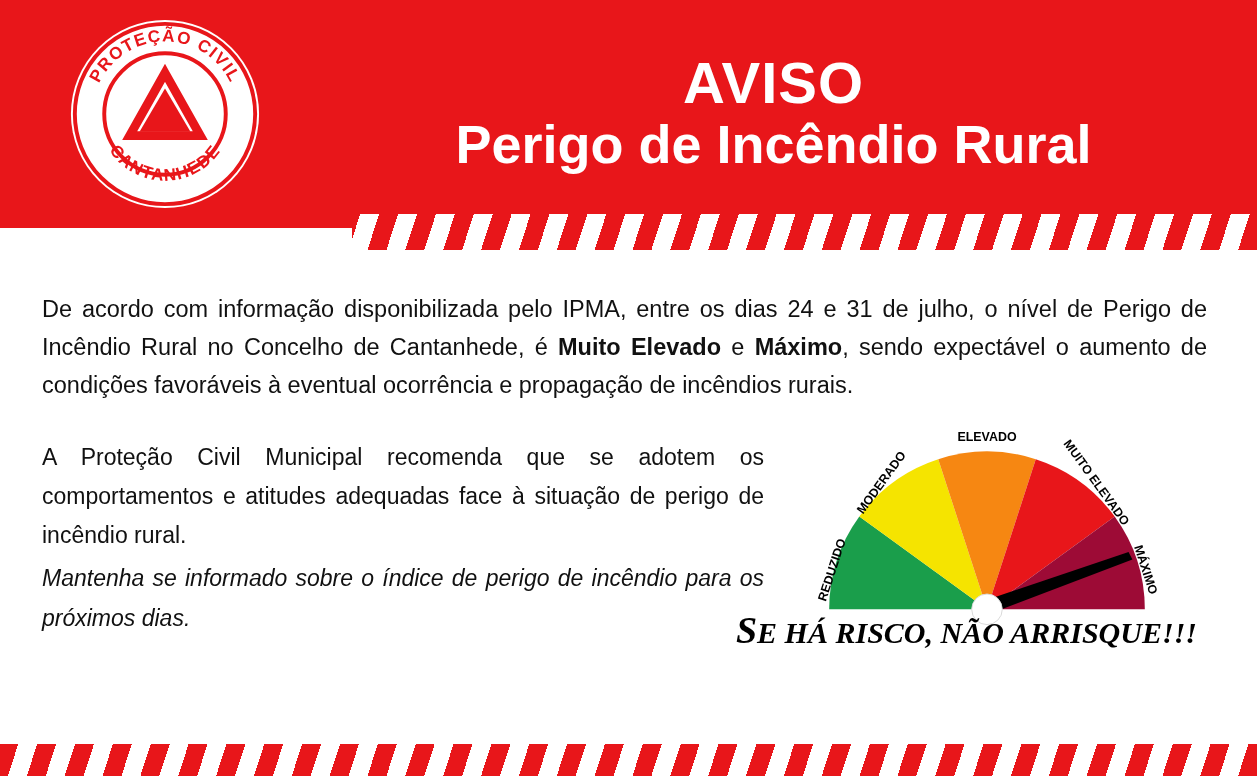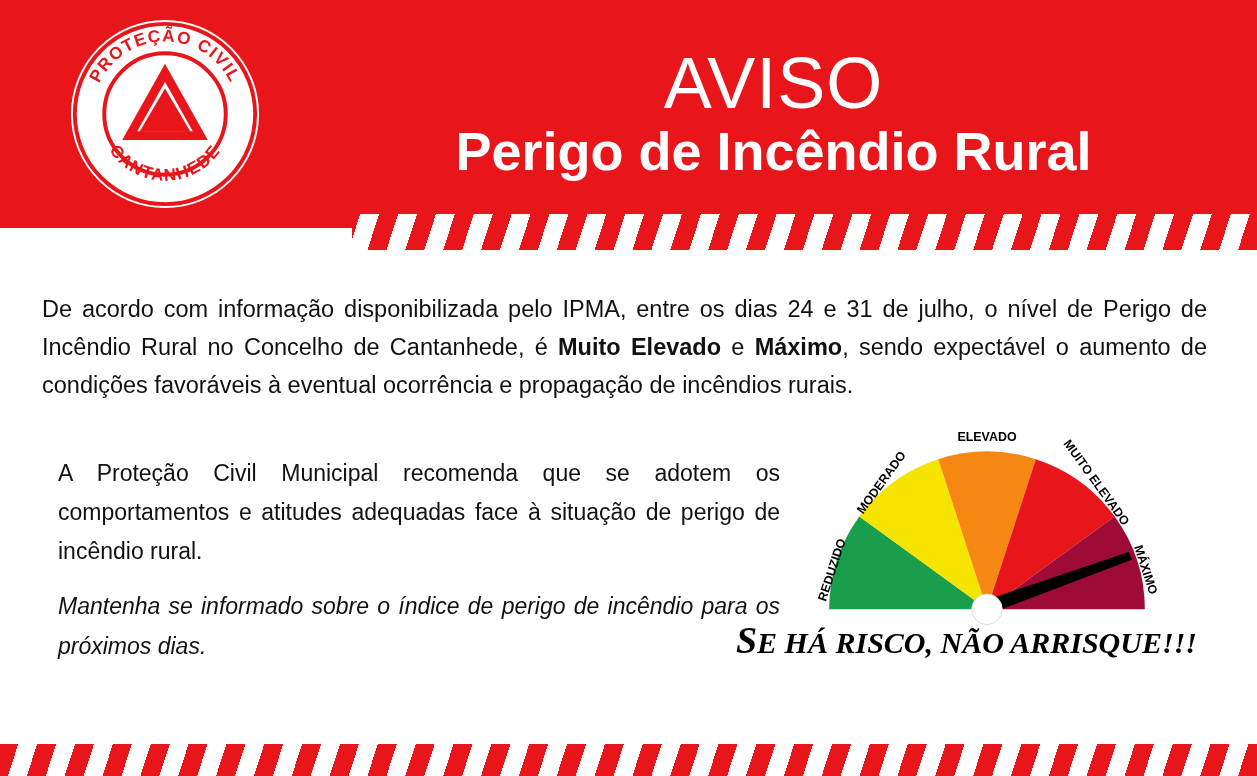--- a/index.html
+++ b/index.html
@@ -41,22 +41,22 @@
     position: relative;
   }
 
   .header-titles {
     flex: 1 1 auto;
     text-align: center;
     padding-right: 40px;
     color: #ffffff;
   }
   .title-main {
-    font-size: 72px;
-    font-weight: normal;
+    font-size: 58px;
+    font-weight: bold;
     line-height: 0.98;
     letter-spacing: 1px;
     margin: 0 0 4px 0;
     text-shadow: 0 0 1px rgba(0,0,0,0.08);
   }
   .title-sub {
     font-size: 54px;
     font-weight: bold;
     line-height: 1.05;
     margin: 0;
@@ -113,21 +113,21 @@
   }
   .left-col {
     width: 740px;
     flex: 0 0 740px;
   }
   .para-2, .para-3 {
     font-size: 23px;
     line-height: 1.70;
     color: #111111;
     text-align: justify;
-    margin: 16px;
+    margin: 0;
     width: 722px;
   }
   .para-3 { margin-top: 4px; font-style: italic; }
 
   .right-col {
     flex: 1 1 auto;
     position: relative;
     height: 270px;
     margin-top: -28px;
   }
@@ -138,21 +138,21 @@
     left: 10px;
     top: 8px;
     width: 390px;
     height: 220px;
   }
   .gauge svg { display: block; }
 
   .slogan {
     position: absolute;
     right: 20px;
-    bottom: 18px;
+    bottom: 28px;
     font-family: "Liberation Serif", serif;
     font-style: italic;
     font-weight: bold;
     font-size: 30px;
     color: #000000;
     white-space: nowrap;
     margin-top: 40px;
   }
   .slogan .cap { font-size: 38px; }
 </style>

